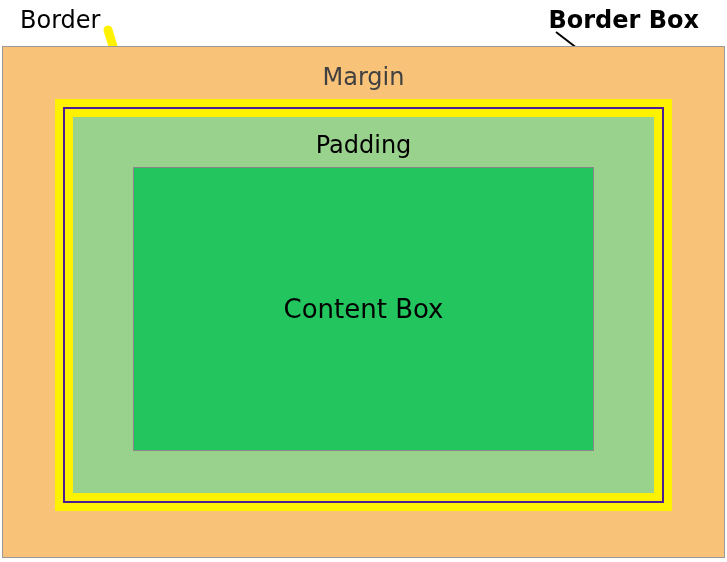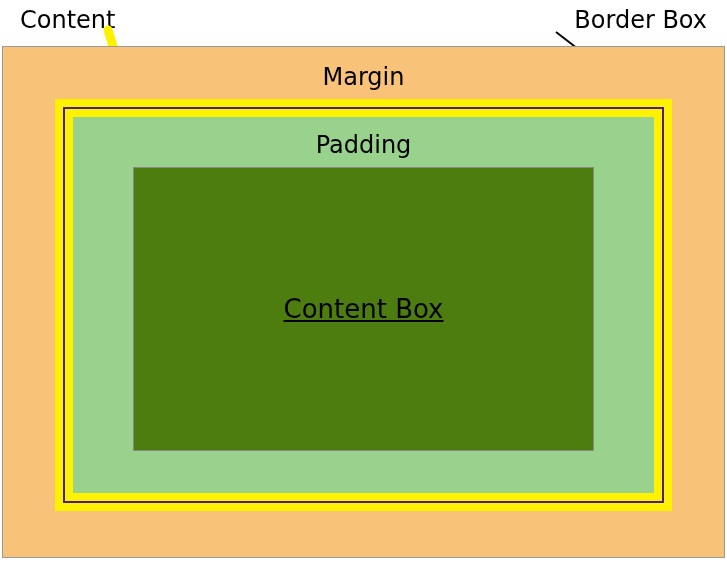--- a/index.html
+++ b/index.html
@@ -19,38 +19,39 @@
       font-size: 24px;
       font-weight: 400;
       color: #000;
     }
     .border-label {
       top: 6px;
       left: 20px;
     }
     .border-box-label {
       top: 6px;
-      right: 20px;
+      right: 28px;
+      font-weight: bold;
     }
     .margin-box {
       position: absolute;
       top: 46px;
       left: 2px;
       right: 2px;
       bottom: 4px;
       background: #f8c278;
       border: 1px solid #999;
     }
     .margin-label {
       position: absolute;
       top: 16px;
       left: 50%;
       transform: translateX(-50%);
       font-size: 24px;
-      color: #000000;
+      color: #404040;
     }
     .border-outer {
       position: absolute;
       top: 52px;
       left: 52px;
       right: 52px;
       bottom: 46px;
       background: #fff200;
     }
     .border-inner {
@@ -76,40 +77,39 @@
       transform: translateX(-50%);
       font-size: 24px;
       color: #000;
     }
     .content-box {
       position: absolute;
       top: 50px;
       left: 60px;
       right: 60px;
       bottom: 42px;
-      background: #4d7c0f;
+      background: #22c55e;
       border: 1px solid #888;
       display: flex;
       align-items: center;
       justify-content: center;
-      text-decoration: underline;
     }
     .content-label {
       font-size: 26px;
       color: #000;
     }
     .pointer-line {
       position: absolute;
       pointer-events: none;
     }
   </style>
 </head>
 <body>
 
-<div class="external-label border-label">Content</div>
+<div class="external-label border-label">Border</div>
 <div class="external-label border-box-label">Border Box</div>
 
 <svg class="pointer-line" style="top:0;left:0;width:727px;height:562px;">
   <path d="M 108 30 Q 116 57 130 96" stroke="#fff200" stroke-width="9" fill="none" stroke-linecap="round"></path>
 </svg>
 
 <svg class="pointer-line" style="top:0;left:0;width:727px;height:562px;">
   <line x1="556" y1="32" x2="656" y2="109" stroke="#000" stroke-width="2"></line>
 </svg>
 

